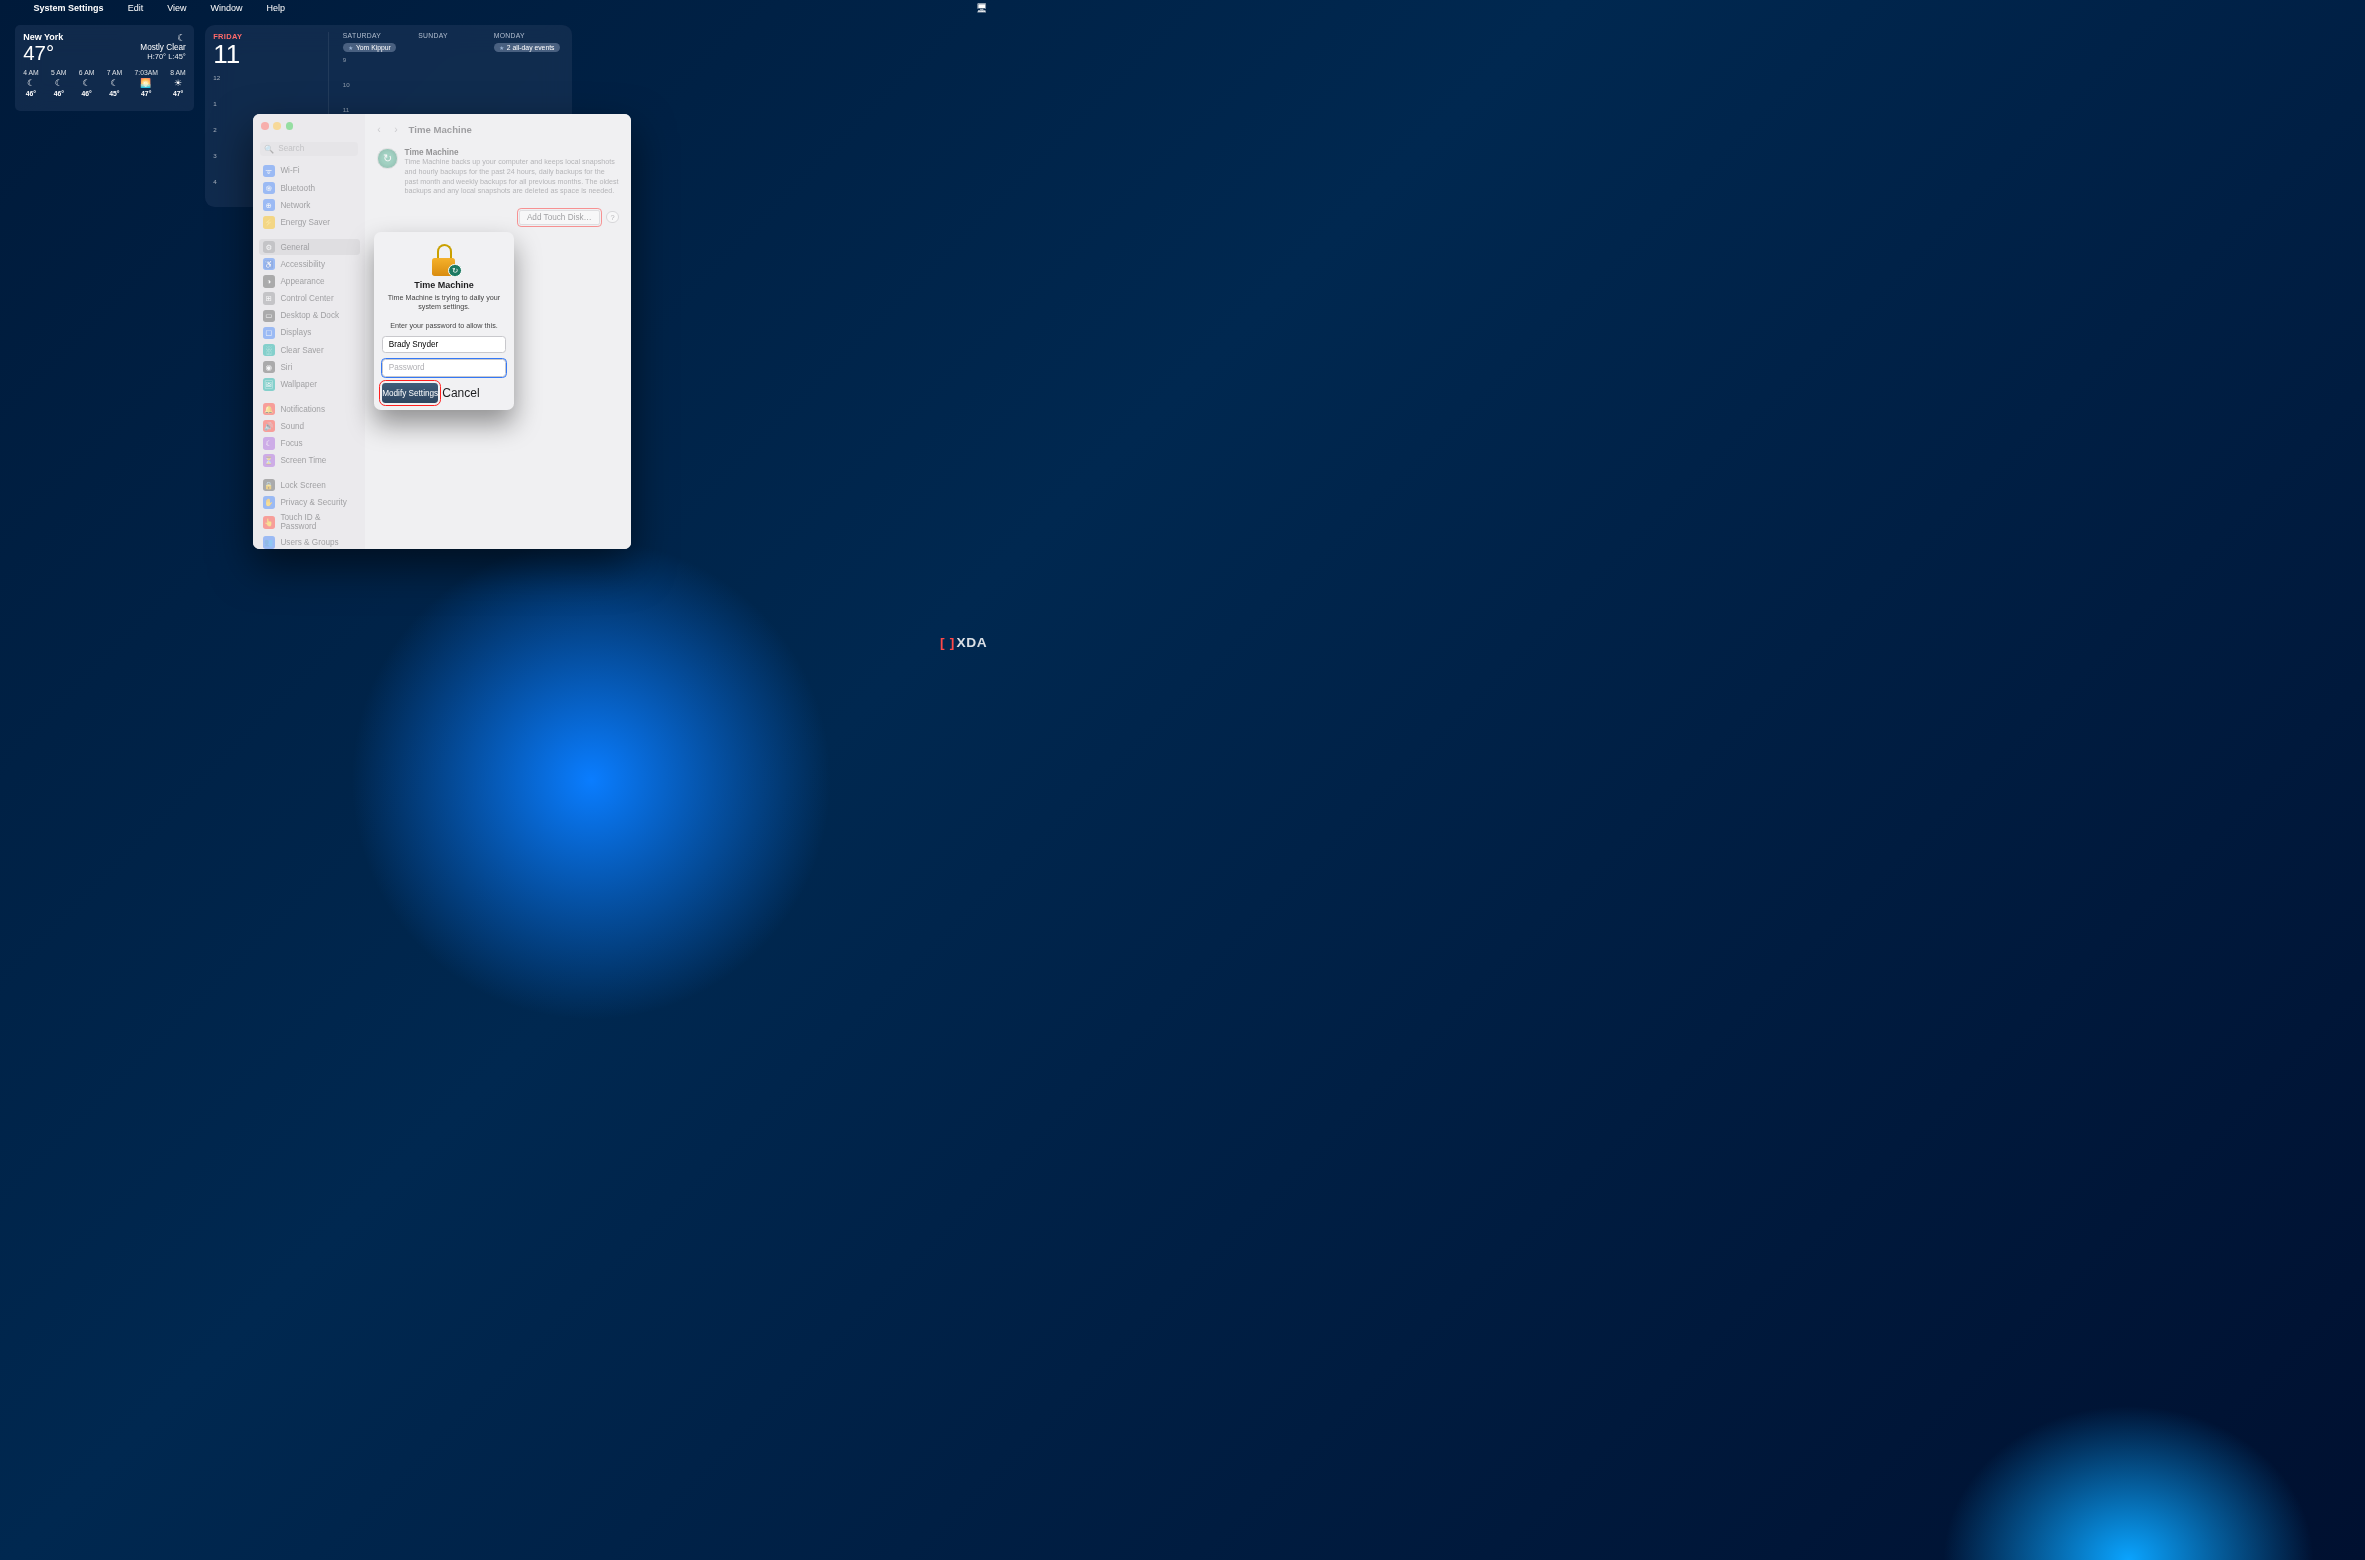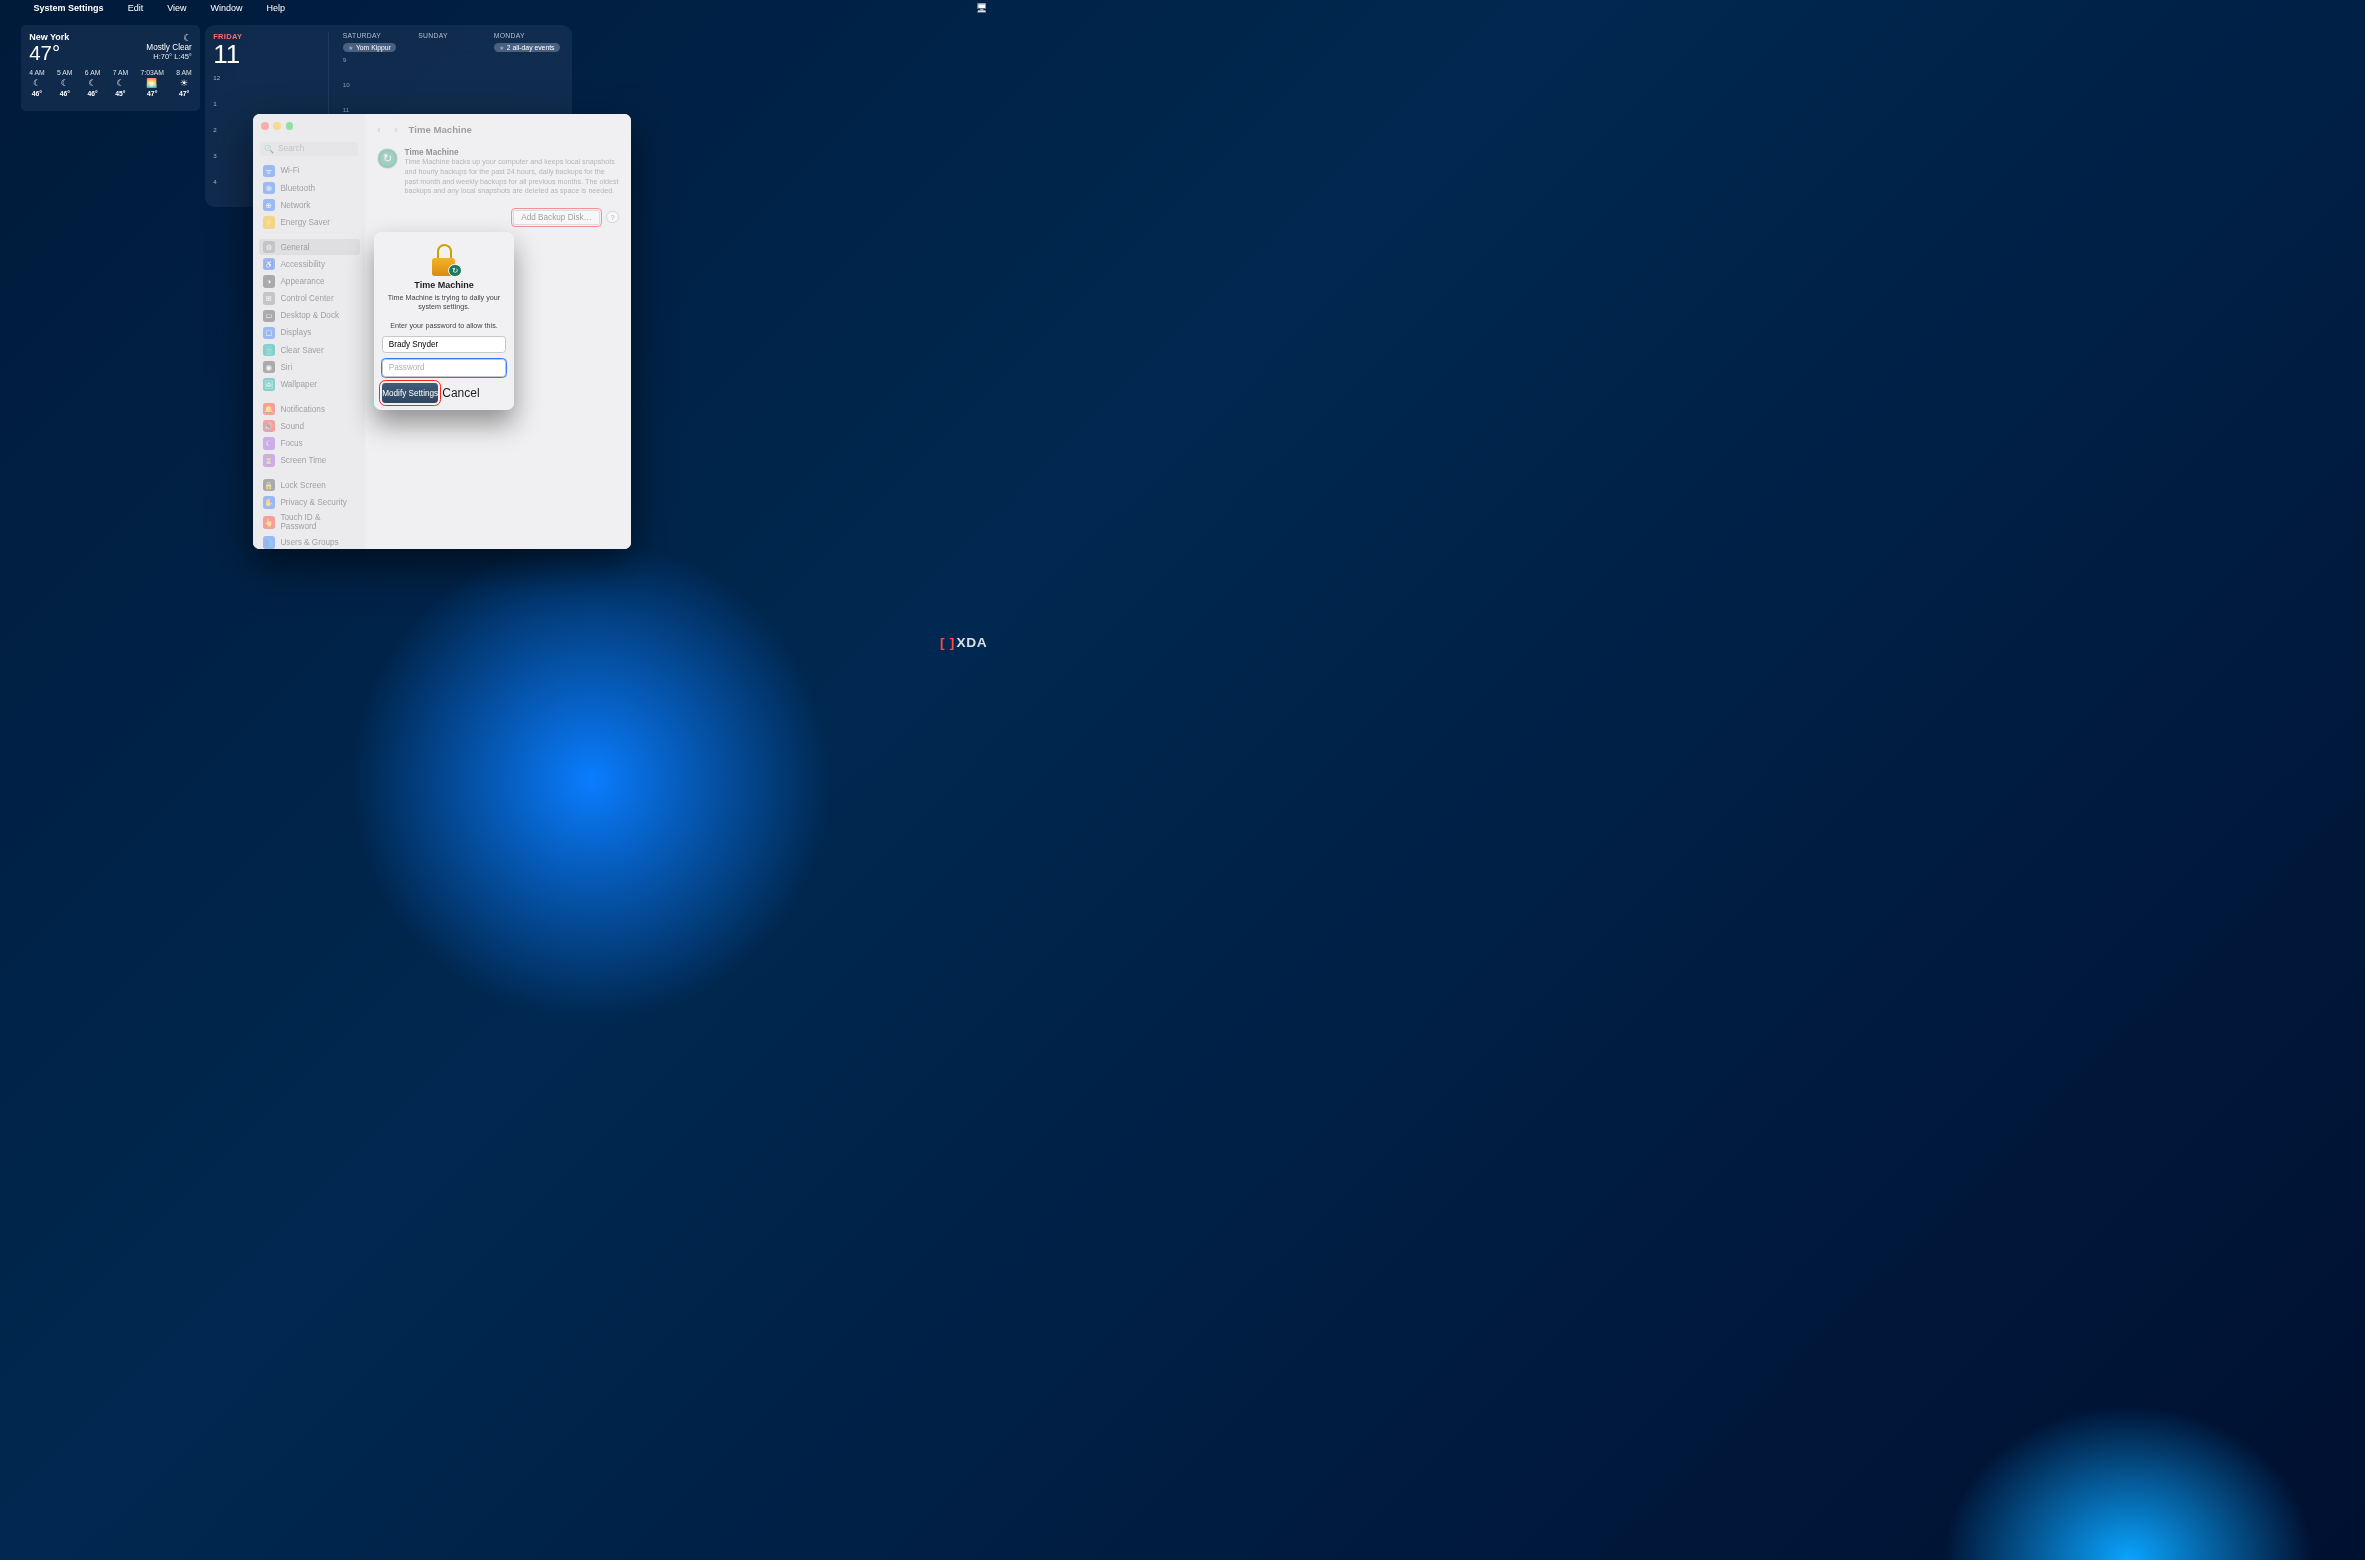--- a/index.html
+++ b/index.html
@@ -16,21 +16,21 @@
   }
 
   
   .menubar { position:absolute; top:0; left:0; right:0; height:16.4px; display:flex; align-items:center; padding:0 9.6px; font-size:9px; gap:24px; }
   .menubar .app-name { font-weight:600; }
   .menubar-right { margin-left:auto; display:flex; gap:9.6px; }
   .apple-logo { font-size:10.3px; }
 
   
   .weather {
-    position:absolute; top:25px; left:21px; width:179px; height:86px;
+    position:absolute; top:25px; left:15px; width:179px; height:86px;
     background:rgba(30,55,90,.55); backdrop-filter: blur(13.7px); border-radius:5px;
     padding:6.8px 8.2px; font-size:8.2px;
   }
   .weather .top { display:flex; justify-content:space-between; }
   .weather .city { font-weight:600; font-size:9px; }
   .weather .temp-big { font-size:20.5px; font-weight:300; line-height:1; margin-top:1.4px;}
   .weather .cond { text-align:right; }
   .weather .cond-text { font-size:8.2px; }
   .weather .hilo { font-size:7.5px; opacity:.9; }
   .weather .hourly { display:flex; justify-content:space-between; margin-top:5.5px; }
@@ -314,21 +314,21 @@
       <span class="title-text">Time Machine</span>
     </div>
     <div class="desc-card">
       <div class="tm-ico">↻</div>
       <div>
         <div class="hd">Time Machine</div>
         <div class="body">Time Machine backs up your computer and keeps local snapshots and hourly backups for the past 24 hours, daily backups for the past month and weekly backups for all previous months. The oldest backups and any local snapshots are deleted as space is needed.</div>
       </div>
     </div>
     <div class="action-row">
-      <button class="add-btn red-box">Add Backup Disk…</button>
+      <button class="add-btn red-box">Add Touch Disk…</button>
       <div class="help-btn">?</div>
     </div>
   </div>
 
   <div class="overlay-scrim"></div>
 </div>
 
 <div class="auth-modal">
   <div class="auth-lock">
     <div class="lock-shackle"></div>

